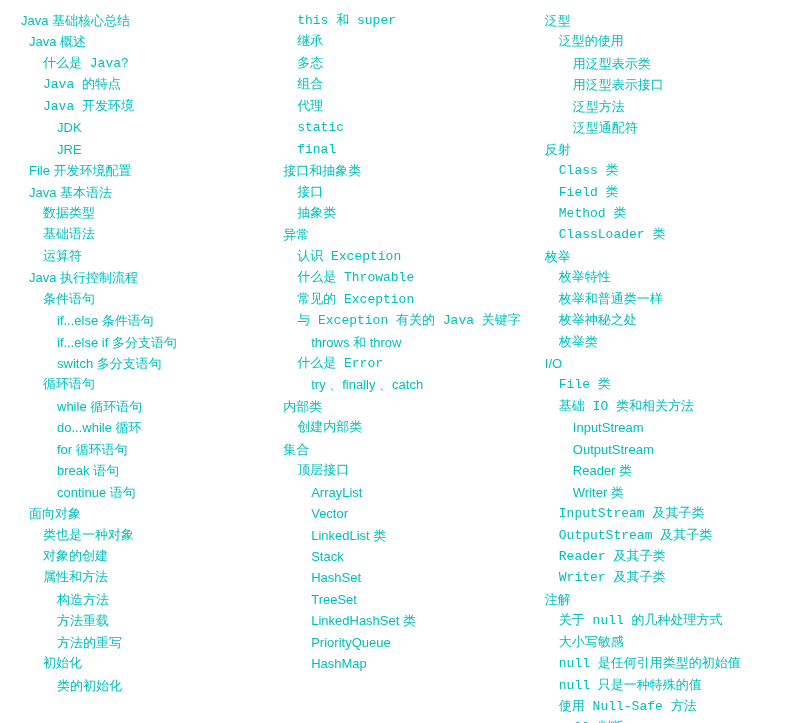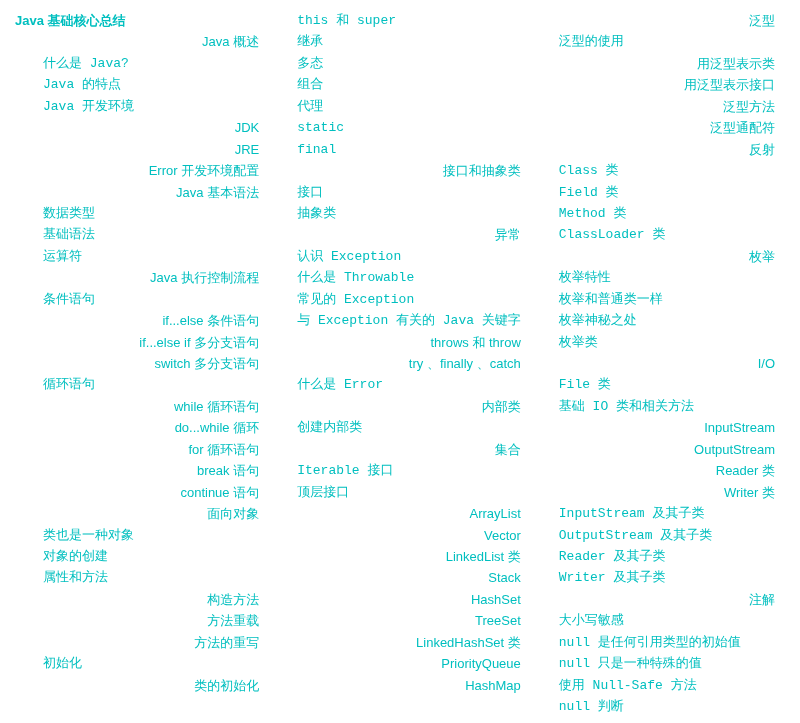--- a/index.html
+++ b/index.html
@@ -16,38 +16,38 @@
       width: 100%;
     }
     .col {
       flex: 1;
       padding-right: 10px;
     }
     .item {
       line-height: 1.65;
       white-space: nowrap;
     }
-    .l0 { padding-left: 0px; font-weight: bold; }
-    .l1 { padding-left: 14px; text-align: right; }
+    .l0 { padding-left: 0px; font-weight: normal; margin-left: 6px; }
+    .l1 { padding-left: 14px; }
     .l2 { padding-left: 28px; font-family: Liberation Mono, monospace; }
-    .l3 { padding-left: 42px; text-align: right; }
+    .l3 { padding-left: 42px; }
   </style>
 </head>
 <body>
 
 <div class="columns-wrapper">
   <div class="col" id="col1">
       <div class="item l0">Java 基础核心总结</div>
       <div class="item l1">Java 概述</div>
       <div class="item l2">什么是 Java?</div>
       <div class="item l2">Java 的特点</div>
       <div class="item l2">Java 开发环境</div>
       <div class="item l3">JDK</div>
       <div class="item l3">JRE</div>
-      <div class="item l1">Error 开发环境配置</div>
+      <div class="item l1">File 开发环境配置</div>
       <div class="item l1">Java 基本语法</div>
       <div class="item l2">数据类型</div>
       <div class="item l2">基础语法</div>
       <div class="item l2">运算符</div>
       <div class="item l1">Java 执行控制流程</div>
       <div class="item l2">条件语句</div>
       <div class="item l3">if...else 条件语句</div>
       <div class="item l3">if...else if 多分支语句</div>
       <div class="item l3">switch 多分支语句</div>
       <div class="item l2">循环语句</div>
@@ -76,26 +76,25 @@
       <div class="item l2">final</div>
       <div class="item l1">接口和抽象类</div>
       <div class="item l2">接口</div>
       <div class="item l2">抽象类</div>
       <div class="item l1">异常</div>
       <div class="item l2">认识 Exception</div>
       <div class="item l2">什么是 Throwable</div>
       <div class="item l2">常见的 Exception</div>
       <div class="item l2">与 Exception 有关的 Java 关键字</div>
       <div class="item l3">throws 和 throw</div>
+      <div class="item l2">什么是 Error</div>
       <div class="item l3">try 、finally 、catch</div>
-      <div class="item l2">什么是 Error</div>
       <div class="item l1">内部类</div>
       <div class="item l2">创建内部类</div>
       <div class="item l1">集合</div>
-      <div class="item l2">Iterable 接口</div>
       <div class="item l2">顶层接口</div>
       <div class="item l3">ArrayList</div>
       <div class="item l3">Vector</div>
       <div class="item l3">LinkedList 类</div>
       <div class="item l3">Stack</div>
       <div class="item l3">HashSet</div>
       <div class="item l3">TreeSet</div>
       <div class="item l3">LinkedHashSet 类</div>
       <div class="item l3">PriorityQueue</div>
       <div class="item l3">HashMap</div>
@@ -122,19 +121,20 @@
       <div class="item l2">基础 IO 类和相关方法</div>
       <div class="item l3">InputStream</div>
       <div class="item l3">OutputStream</div>
       <div class="item l3">Reader 类</div>
       <div class="item l3">Writer 类</div>
       <div class="item l2">InputStream 及其子类</div>
       <div class="item l2">OutputStream 及其子类</div>
       <div class="item l2">Reader 及其子类</div>
       <div class="item l2">Writer 及其子类</div>
       <div class="item l1">注解</div>
+      <div class="item l2">关于 null 的几种处理方式</div>
       <div class="item l2">大小写敏感</div>
       <div class="item l2">null 是任何引用类型的初始值</div>
       <div class="item l2">null 只是一种特殊的值</div>
       <div class="item l2">使用 Null-Safe 方法</div>
       <div class="item l2">null 判断</div>
     </div>
 </div>
 
 </body></html>

